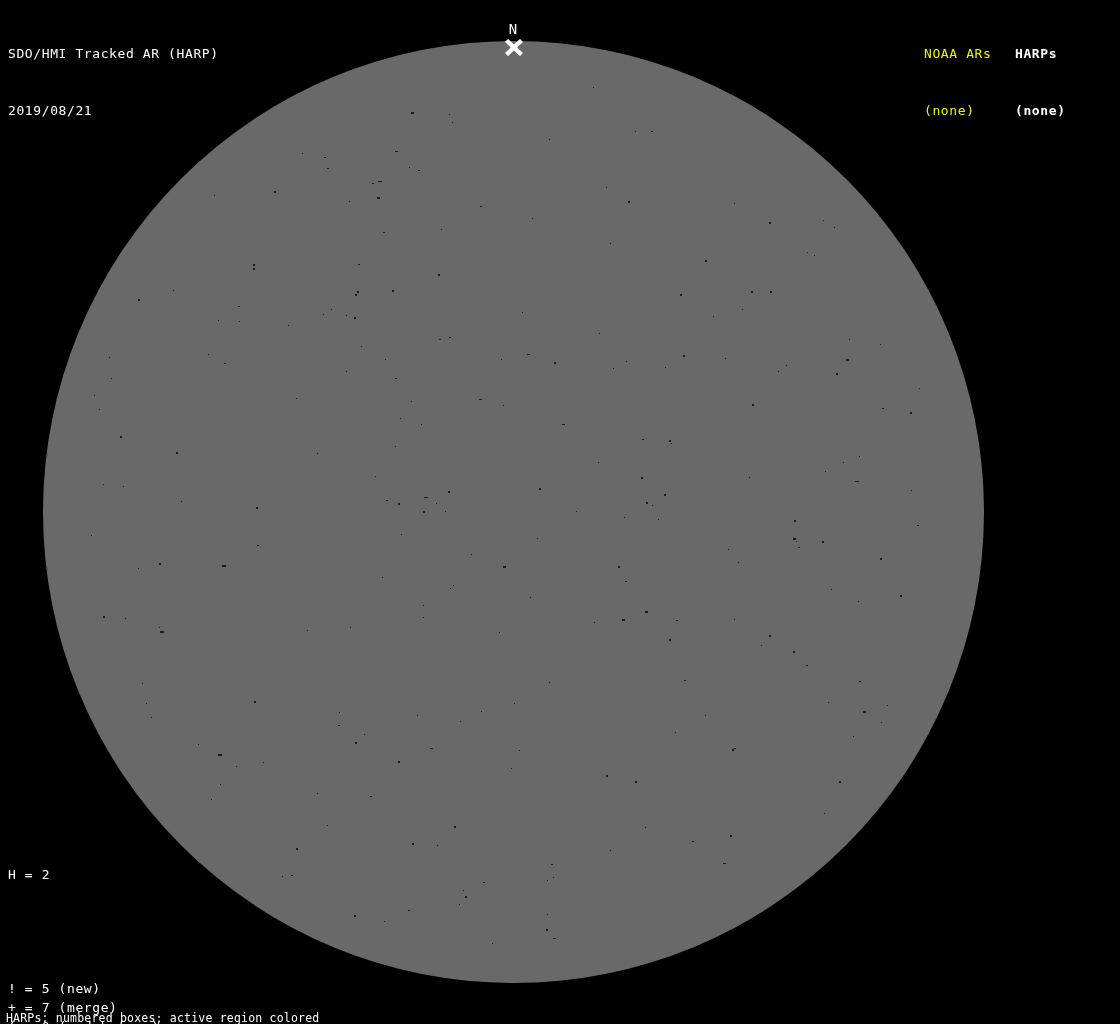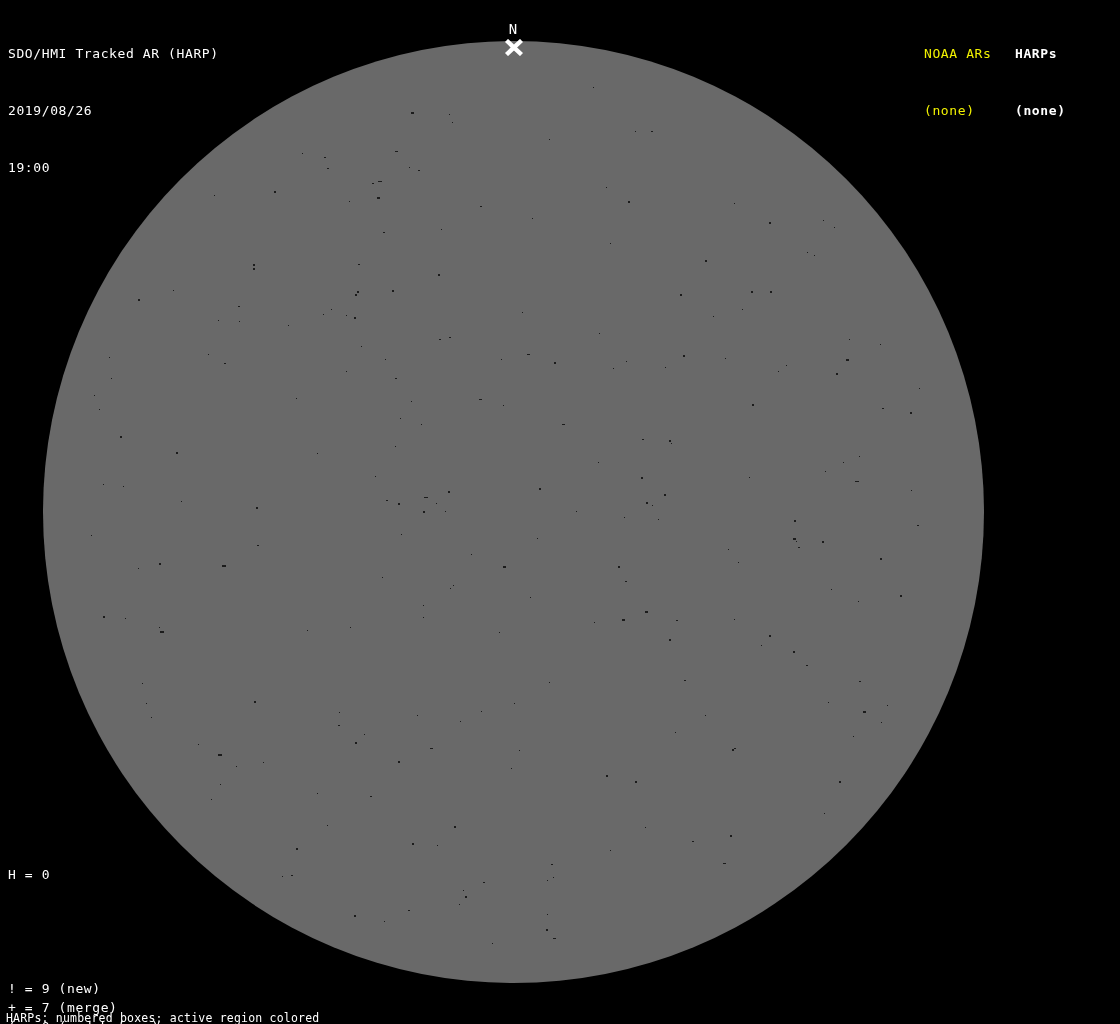--- a/index.html
+++ b/index.html
@@ -290,38 +290,37 @@
       </svg>
   </div>
 
   <div class="north-label">N</div>
   <svg class="north-x" width="20" height="17" viewBox="0 0 20 17">
     <path d="M2.5 1.5 L17.5 15.5 M17.5 1.5 L2.5 15.5" stroke="#ffffff" stroke-width="4.4" fill="none"></path>
   </svg>
 
   <div class="title-block mono-lg">
     <div>SDO/HMI Tracked AR (HARP)</div>
-    <div>2019/08/26</div>
-    <div>19:00</div>
+    <div>2019/08/21</div>
   </div>
 
   <div class="noaa-block mono-lg">
     <div>NOAA ARs</div>
     <div>(none)</div>
   </div>
 
   <div class="harps-block mono-lg">
     <div>HARPs</div>
     <div>(none)</div>
   </div>
 
   <div class="counts-block mono-lg">
-    <div>H = 0</div>
+    <div>H = 2</div>
     <div class="gap"></div>
-    <div id="legend-items"><div>! = 9 (new)</div><div>+ = 7 (merge)</div><div>( = 0 (pad before)</div></div>
+    <div id="legend-items"><div>! = 5 (new)</div><div>+ = 7 (merge)</div><div>( = 0 (pad before)</div></div>
   </div>
 
   <div class="footer mono-sm">
     <div>HARPs: numbered boxes; active region colored</div>
     
   </div>
 
 </div>
 
 </body></html>

